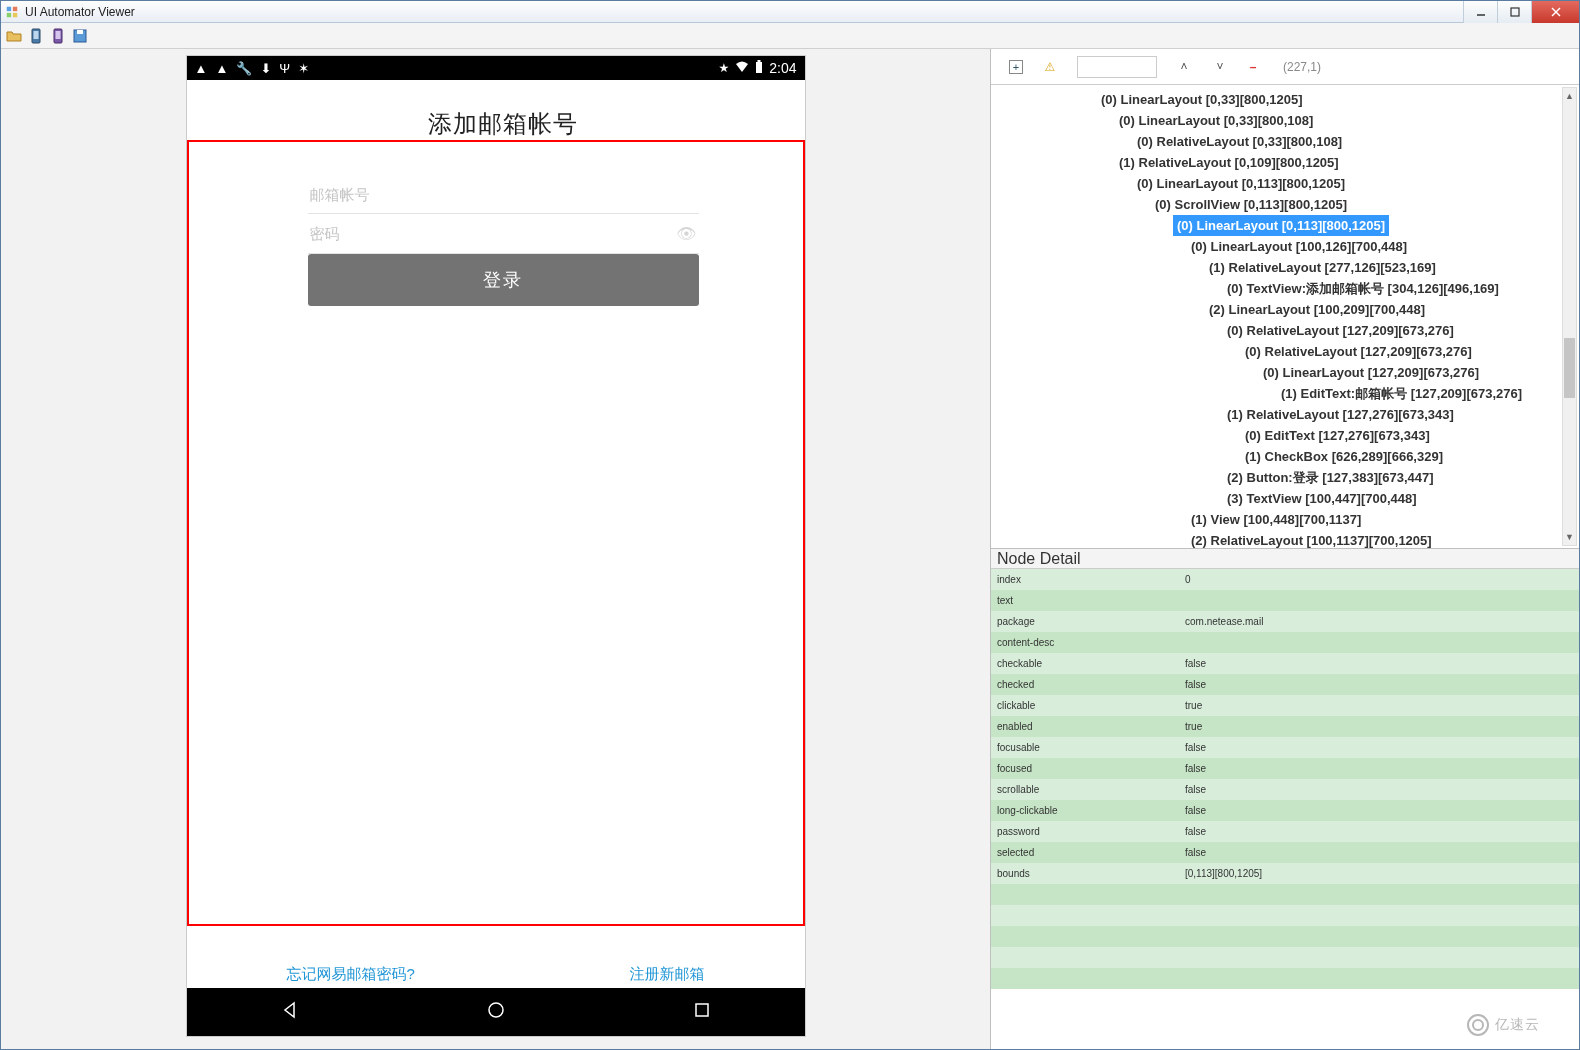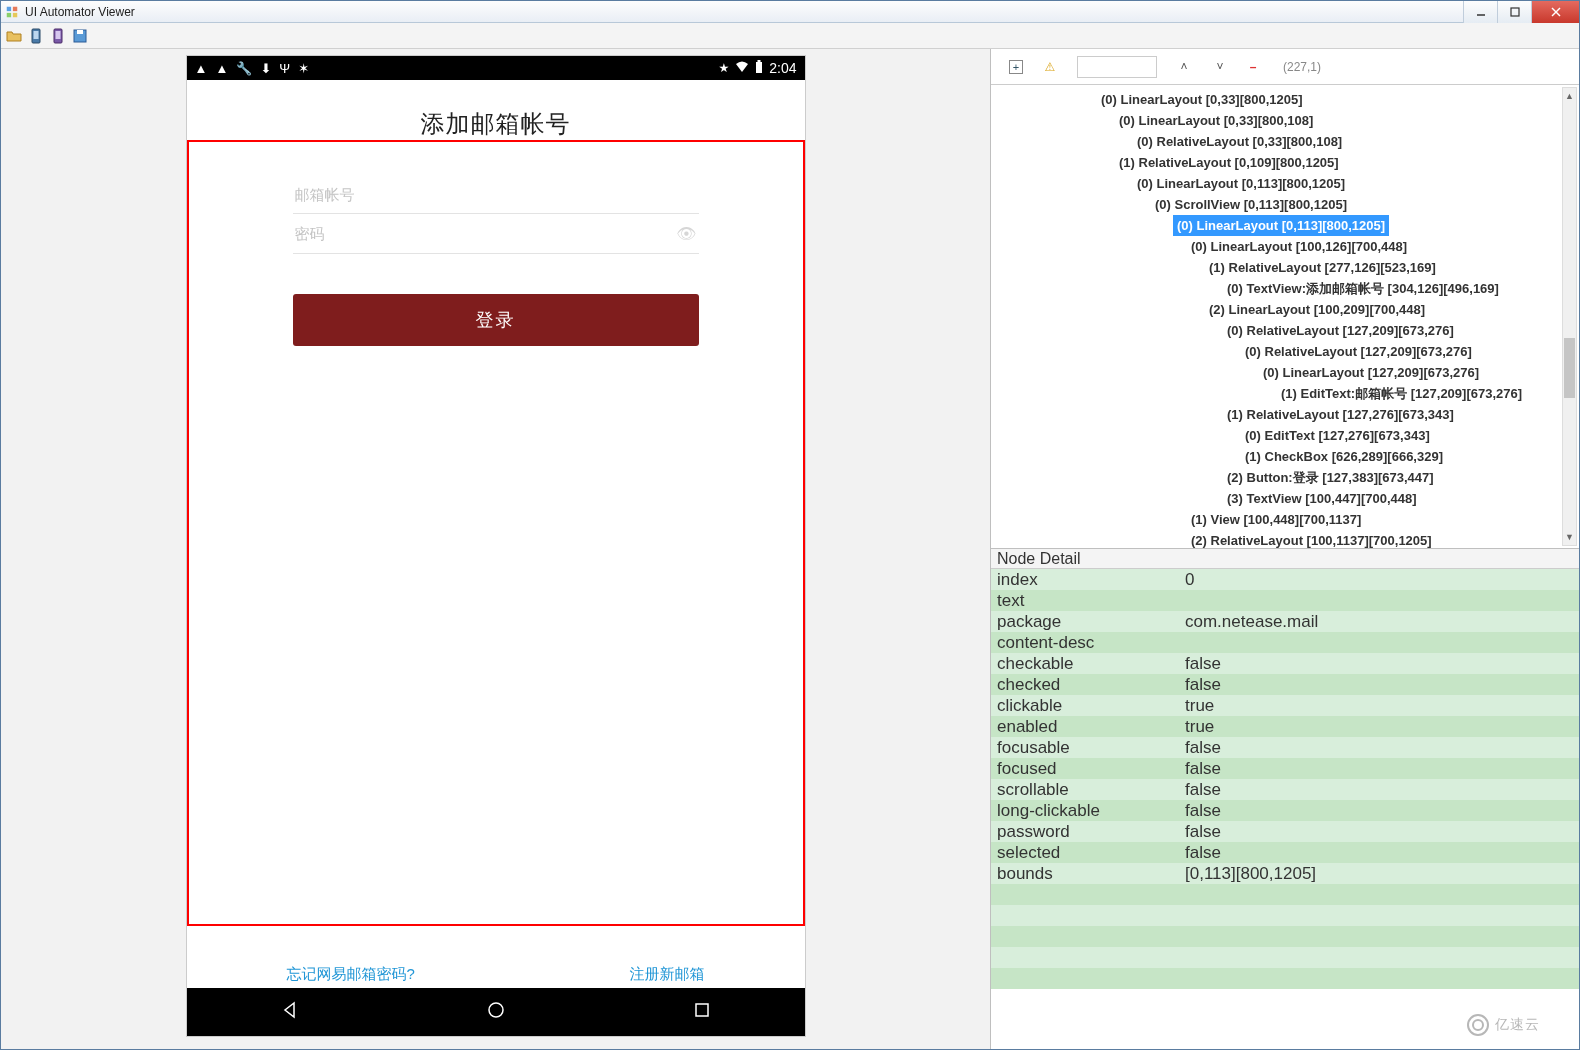--- a/index.html
+++ b/index.html
@@ -25,30 +25,30 @@
 .content { flex:1; display:flex; min-height:0; }
 .left-pane { flex:0 0 990px; border-right:1px solid #bfbfbf; background:#f2f2f2; display:flex; align-items:flex-start; justify-content:center; padding:6px; position:relative;}
 .device-wrap { background:#fff; border:1px solid #ccc; padding:0; }
 .device { width: 618px; height: 980px; position:relative; background:#fff; display:flex; flex-direction:column; }
 
 .status-bar { height:24px; background:#000; color:#fff; display:flex; align-items:center; padding:0 8px; font-size:12px; }
 .status-bar .left-icons { display:flex; gap:8px; font-size:13px;}
 .status-bar .right-icons { margin-left:auto; display:flex; align-items:center; gap:6px;}
 .status-bar svg { fill:#fff; }
 
-.screen-body { flex:1; position:relative; }
+.screen-body { flex:1; position:relative;padding-left:15px; }
 .sel-outline { position:absolute; left:0; top:60px; right:0; bottom:62px; border:2px solid #ff0000; pointer-events:none; }
 
 .form-area { padding: 24px 106px 0 106px; }
 .form-title { text-align:center; font-size:24px; color:#222; margin-top:4px; margin-bottom:36px; letter-spacing:1px;}
 .field { border-bottom:1px solid #e3e3e3; padding:10px 2px; display:flex; align-items:center; }
 .field input { border:none; outline:none; font-size:15px; flex:1; background:transparent; color:#333; }
 .field input::placeholder { color:#c4c4c4; }
 .eye { color:#d6d6d6; font-size:16px; }
-.login-btn { margin-top:40px; height:52px; background:#7f1d1d; color:#fff; font-size:18px; border-radius:3px; display:flex; align-items:center; justify-content:center; letter-spacing:2px;}
+.login-btn { height:52px; background:#737373; color:#fff; font-size:18px; border-radius:3px; display:flex; align-items:center; justify-content:center; letter-spacing:2px;}
 
 .bottom-links { position:absolute; bottom:4px; left:0; right:0; display:flex; justify-content:space-between; padding:0 100px; font-size:15px; color:#2196d6; }
 
 .nav-bar { height:48px; background:#000; display:flex; align-items:center; justify-content:space-around; }
 .nav-bar svg { width:20px; height:20px; stroke:#fff; fill:none; stroke-width:1.5;}
 
 
 .right-pane { flex:1; display:flex; flex-direction:column; min-width:0; }
 .tree-toolbar { height:36px; border-bottom:1px solid #ccc; display:flex; align-items:center; padding:0 18px; gap:18px; font-size:12px; color:#555;}
 .tree-toolbar .tb-ic { width:18px; height:18px; display:inline-flex; align-items:center; justify-content:center; }
@@ -58,21 +58,21 @@
 
 .tree-view { flex:1; overflow:auto; font-size:13px; color:#333; padding:4px 0; border-bottom:1px solid #bfbfbf; position:relative;}
 .tree-row { white-space:nowrap; padding:1px 12px 1px 0; line-height:19px;font-weight:bold; }
 .tree-row.selected { background:#3399ff; color:#fff; display:inline-block; padding-left:4px; padding-right:4px;}
 .tree-scrollbar { position:absolute; right:2px; top:2px; bottom:2px; width:15px; background:#f0f0f0; border:1px solid #ddd;}
 .tree-scrollbar .thumb { position:absolute; left:1px; right:1px; top:250px; height:60px; background:#c5c5c5;}
 .tree-scrollbar .arrow { position:absolute; left:0; right:0; height:16px; display:flex; align-items:center; justify-content:center; font-size:9px; color:#666;}
 .tree-scrollbar .arrow.up{ top:0;} .tree-scrollbar .arrow.dn{ bottom:0;}
 
 .detail-header { height:20px; background:#f4f4f4; border-bottom:1px solid #ccc; font-size:16px; padding-left:6px; display:flex; align-items:center; color:#333;}
-.detail-table { flex:0 0 480px; overflow:auto; font-size:17px; }
+.detail-table { flex:0 0 480px; overflow:auto; font-size:10px; }
 .detail-row { display:flex; height:21px; align-items:center; }
 .detail-row:nth-child(odd){ background:#d8eedb; }
 .detail-row:nth-child(even){ background:#c6e5c6; }
 .detail-row .k { width:190px; padding-left:6px; color:#333;}
 .detail-row .v { flex:1; color:#333; padding-left:4px;}
 
 .watermark { position:fixed; right:40px; bottom:14px; font-size:14px; color:#b7b7b7; display:flex; align-items:center; gap:6px; letter-spacing:1px;}
 .watermark .logo { width:22px; height:22px; border:2px solid #b7b7b7; border-radius:50%; position:relative;}
 .watermark .logo::after{ content:""; position:absolute; width:8px; height:8px; border:2px solid #b7b7b7; border-radius:50%; left:3px; top:3px;}
 </style>

